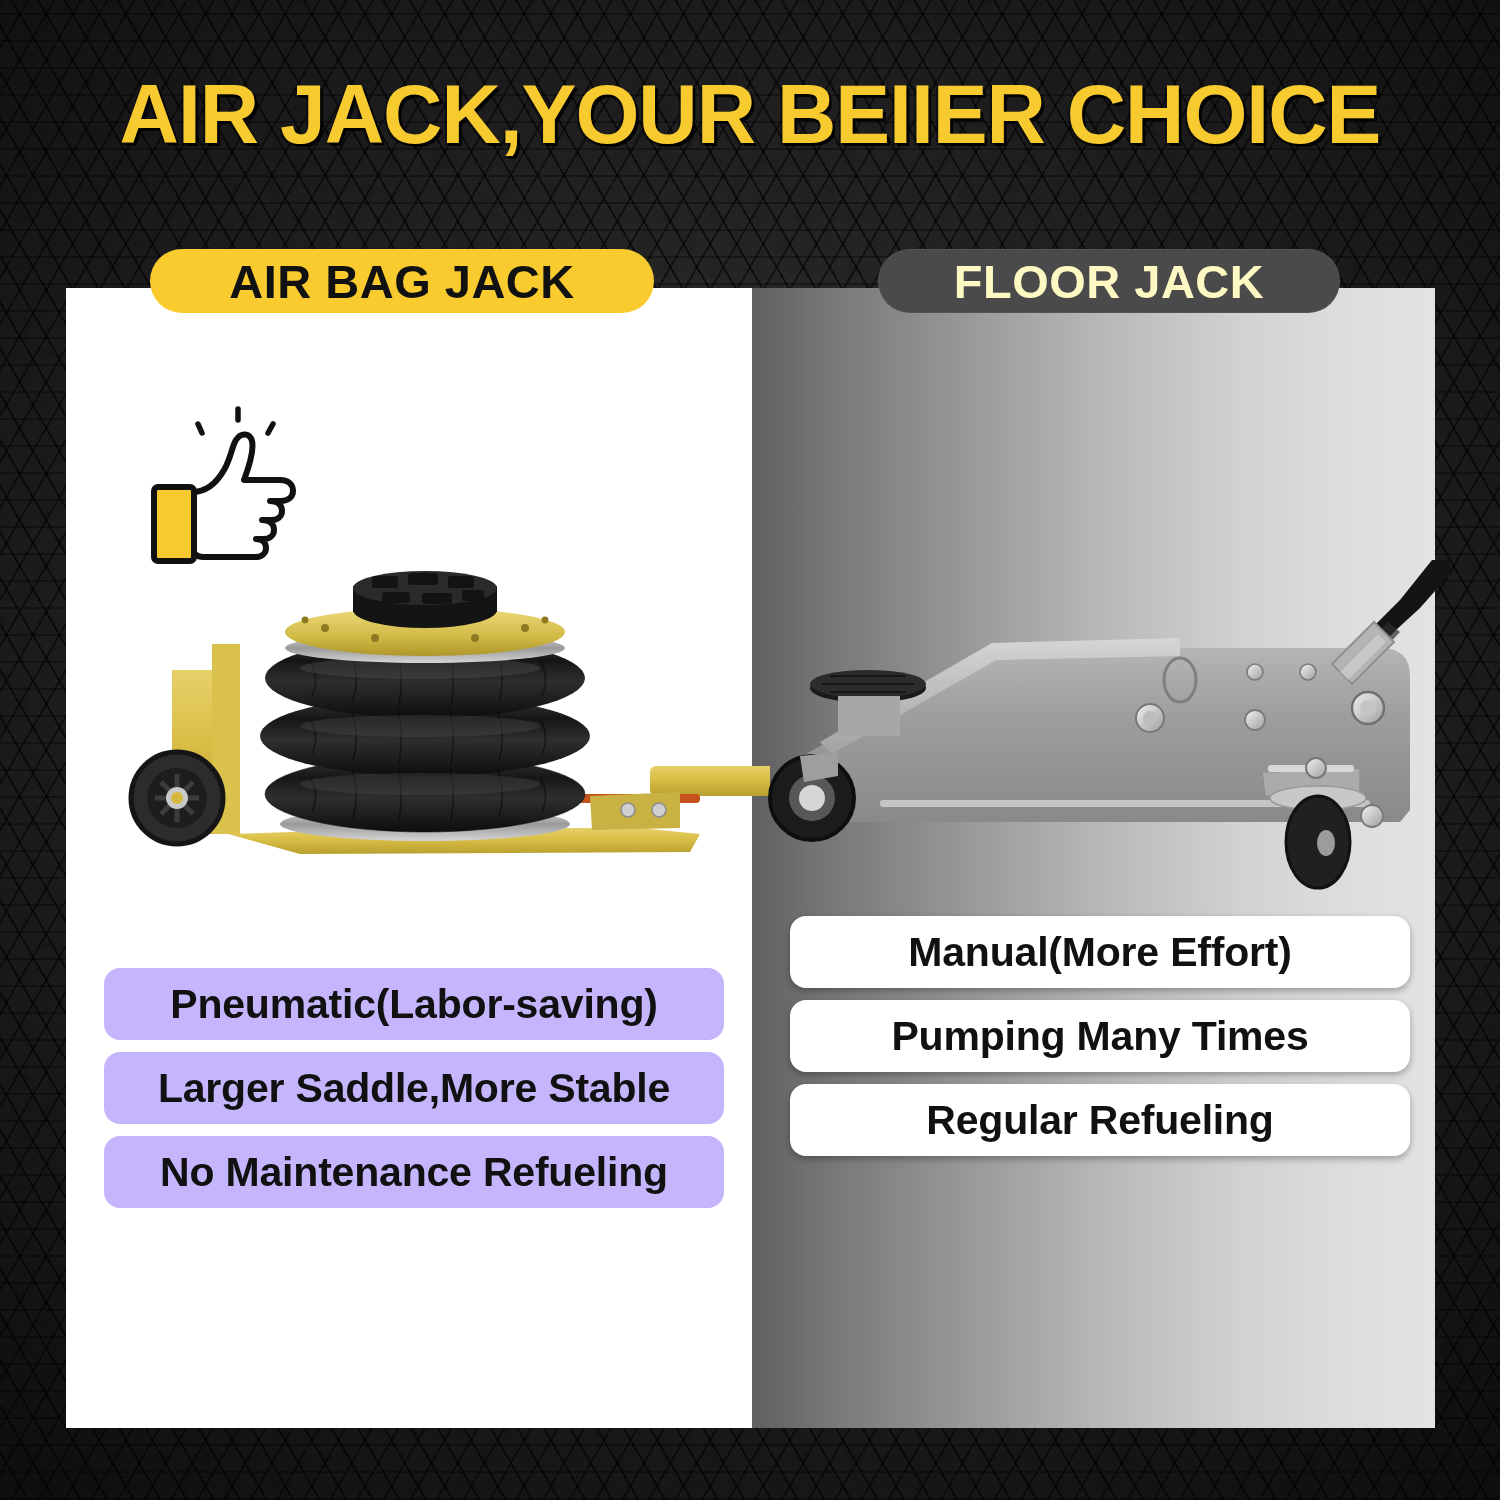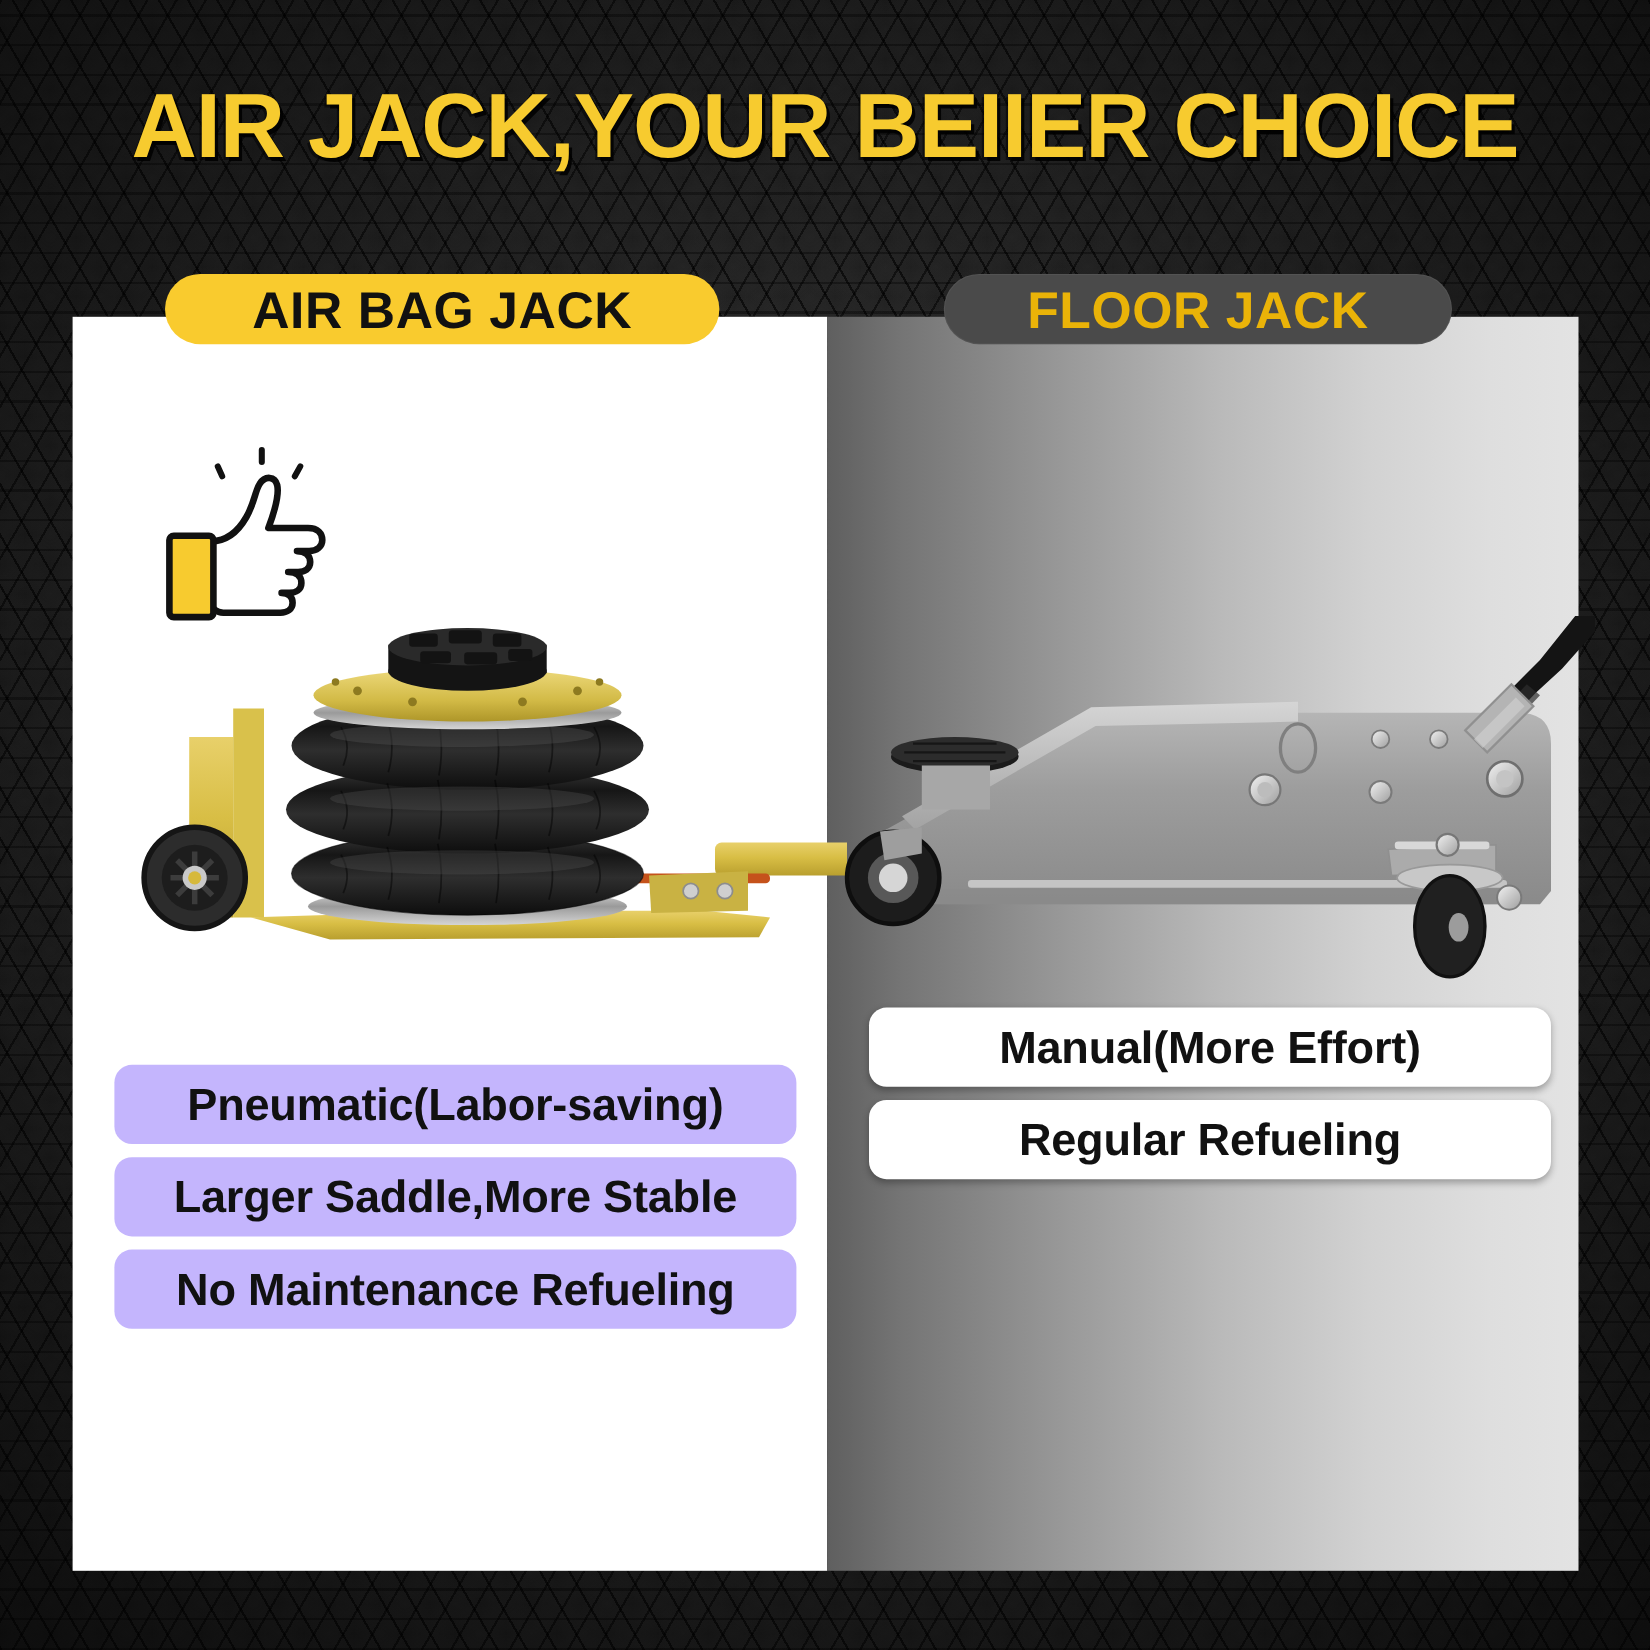--- a/index.html
+++ b/index.html
@@ -69,22 +69,22 @@
     border-radius:44px;
     display:flex; align-items:center; justify-content:center;
     font-size:47px; font-weight:bold; letter-spacing:0.5px;
     white-space:nowrap;
   }
   #hdr-left {
     left:150px; top:249px; width:504px;
     background:#F9CB2E; color:#111111;
   }
   #hdr-right {
-    left:858px; top:249px; width:462px;
-    background:#4a4a4a; color:#eab308;
+    left:878px; top:249px; width:462px;
+    background:#4a4a4a; color:#fef9c3;
     box-shadow:inset 0 0 0 1px rgba(255,255,255,.05);
   }
 
   
   #thumb-icon { position:absolute; left:140px; top:396px; width:200px; height:180px; }
 
   
   #air-jack { position:absolute; left:120px; top:566px; width:650px; height:320px; }
   #floor-jack { position:absolute; left:760px; top:560px; width:690px; height:330px; }
 
@@ -310,14 +310,15 @@
 </svg>
 
 <div class="feat-list" id="feats-left">
   <div class="feat">Pneumatic(Labor-saving)</div>
   <div class="feat">Larger Saddle,More Stable</div>
   <div class="feat">No Maintenance Refueling</div>
 </div>
 
 <div class="feat-list" id="feats-right">
   <div class="feat">Manual(More Effort)</div>
+  <div class="feat">Pumping Many Times</div>
   <div class="feat">Regular Refueling</div>
 </div>
 
 </body></html>

